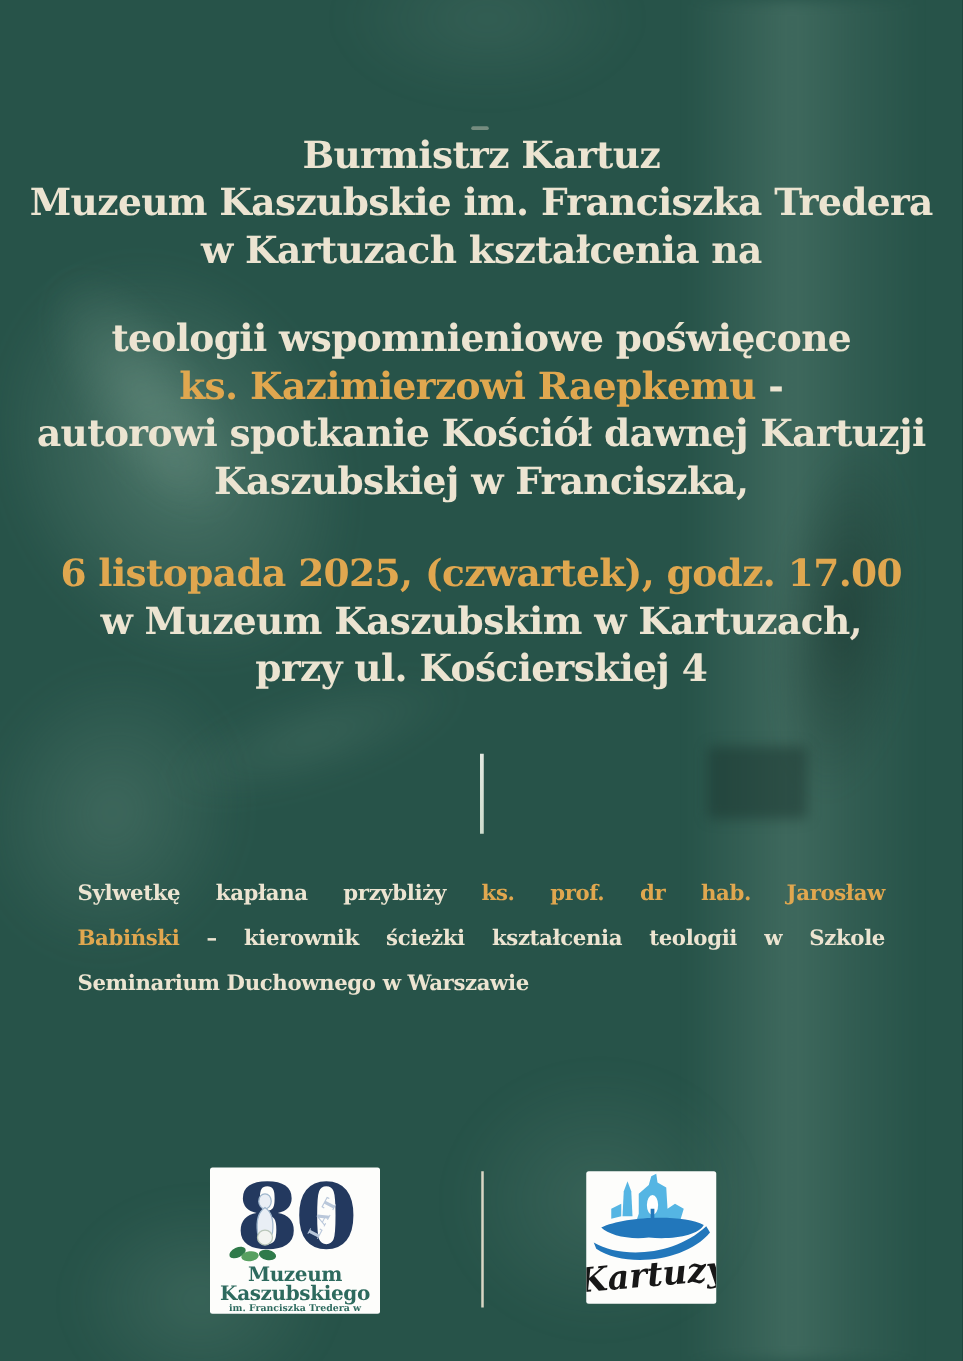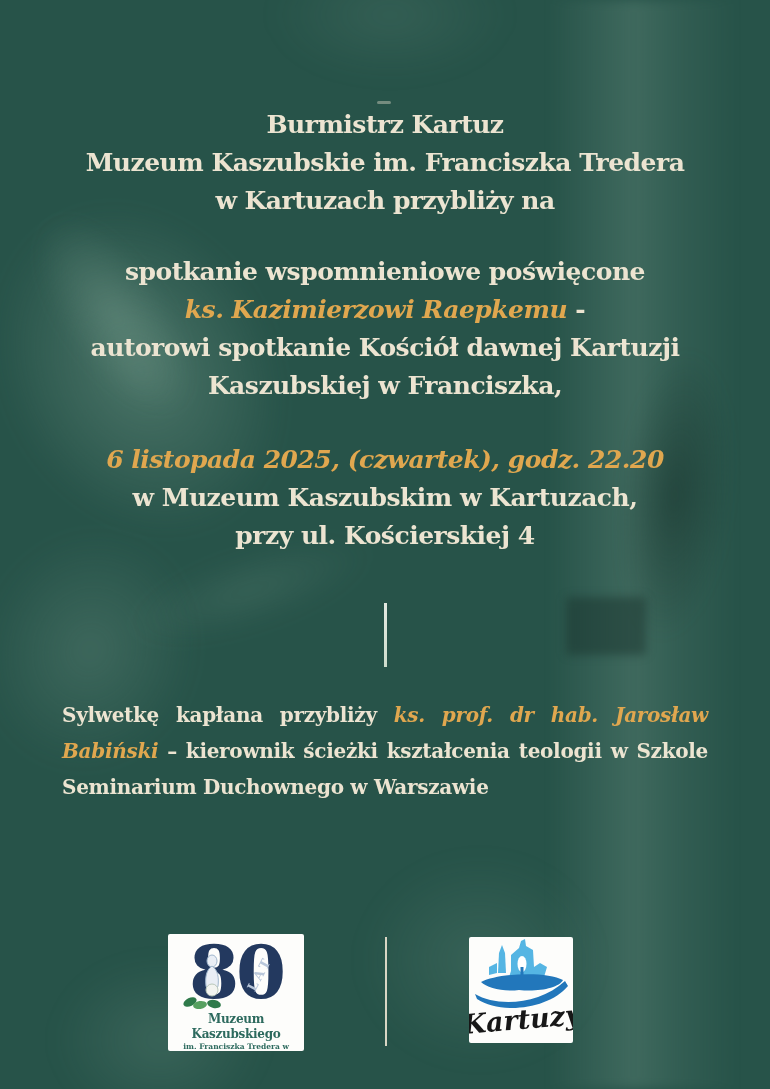--- a/index.html
+++ b/index.html
@@ -44,63 +44,63 @@
     filter: blur(12px); }
   .bg-bottom2 { left: 320px; top: 820px; width: 320px; height: 280px;
     background: radial-gradient(closest-side, rgba(133,170,153,0.18), rgba(133,170,153,0) 75%);
     filter: blur(12px); }
   .bg-top { left: 230px; top: -70px; width: 320px; height: 170px;
     background: radial-gradient(closest-side, rgba(133,170,153,0.14), rgba(133,170,153,0) 75%);
     filter: blur(12px); }
 
   
   .cream { color: #ece4d1; }
-  .gold  { color: #e0a74f; font-style: italic; }
+  .gold  { color: #e0a74f; }
 
   .top-dash {
     position: absolute; left: 377px; top: 101px; width: 14px; height: 3px;
     background: rgba(236,228,209,0.40); border-radius: 2px;
   }
 
   .center-block {
     position: absolute; left: 0; width: 770px;
-    text-align: center; font-size: 25px; line-height: 38px; letter-spacing: -0.5px;
+    text-align: center; font-size: 30px; line-height: 38px; letter-spacing: -0.5px;
   }
   .header-block  { top: 106px; }
   .event-block   { top: 253px; }
   .details-block { top: 441px; }
 
   .divider-mid {
     position: absolute; left: 384px; top: 603px; width: 3px; height: 64px;
     background: linear-gradient(180deg, #f3f6ee, #dde8d8); opacity: 0.92;
   }
 
   .speaker-block {
     position: absolute; left: 62px; top: 697px; width: 646px;
-    font-size: 20px; line-height: 36px; letter-spacing: -0.3px;
+    font-size: 17px; line-height: 36px; letter-spacing: -0.3px;
   }
   .sp-line { text-align: justify; text-align-last: justify; white-space: nowrap; }
   .sp-line.left { text-align-last: left; }
 
   
   .museum-box {
     position: absolute; left: 168px; top: 934px; width: 136px; height: 117px;
     background: #fdfdfb; border-radius: 2px; overflow: hidden;
   }
   .m80 { position: relative; margin-top: 4px; height: 72px; text-align: center;
          font-size: 72px; line-height: 70px; color: #23395f; letter-spacing: -3px; }
   .m80 .digit { position: relative; display: inline-block; }
   .monk-svg { position: absolute; left: 50%; top: 54%; transform: translate(-50%,-50%); }
   .lat-label {
     position: absolute; left: 50%; top: 52%;
     transform: translate(-50%,-50%) rotate(-62deg);
     font-size: 13px; letter-spacing: 3px; color: #b9c7da; font-weight: bold;
   }
   .leaves-svg { position: absolute; left: 14px; top: 52px; }
-  .m-title { margin-top: 2px; text-align: center; font-size: 12px; line-height: 15px; color: #2d6a5e; letter-spacing: -0.3px; }
+  .m-title { margin-top: 2px; text-align: center; font-size: 16px; line-height: 15px; color: #2d6a5e; letter-spacing: -0.3px; }
   .m-sub   { text-align: center; font-size: 7.5px; line-height: 10px; color: #2d6a5e; }
 
   .logo-divider {
     position: absolute; left: 385px; top: 937px; width: 2px; height: 109px;
     background: #ece4d1; opacity: 0.9;
   }
 
   .kartuzy-box {
     position: absolute; left: 469px; top: 937px; width: 104px; height: 106px;
     background: #fdfdfb; border-radius: 2px; overflow: hidden;
@@ -122,34 +122,34 @@
     <div class="bg-darkrect"></div>
     <div class="blob bg-bottom1"></div>
     <div class="blob bg-bottom2"></div>
   </div>
 
   <div class="top-dash"></div>
 
   <div class="center-block header-block cream">
     <div>Burmistrz Kartuz</div>
     <div>Muzeum Kaszubskie im. Franciszka Tredera</div>
-    <div>w Kartuzach przybliży na</div>
+    <div>w Kartuzach kształcenia na</div>
   </div>
 
   <div class="center-block event-block cream">
-    <div>spotkanie wspomnieniowe poświęcone</div>
+    <div>teologii wspomnieniowe poświęcone</div>
     <div>
       <span class="gold">ks. Kazimierzowi Raepkemu</span><span class="cream"> -</span>
     </div>
     <div>autorowi spotkanie Kościół dawnej Kartuzji</div>
     <div>Kaszubskiej w Franciszka,</div>
   </div>
 
   <div class="center-block details-block cream">
-    <div class="gold">6 listopada 2025, (czwartek), godz. 22.20</div>
+    <div class="gold">6 listopada 2025, (czwartek), godz. 17.00</div>
     <div>w Muzeum Kaszubskim w Kartuzach,</div>
     <div>przy ul. Kościerskiej 4</div>
   </div>
 
   <div class="divider-mid"></div>
 
   <div class="speaker-block cream">
     <div class="sp-line">
       <span>Sylwetkę kapłana przybliży </span><span class="gold">ks. prof. dr hab. Jarosław</span>
     </div>

